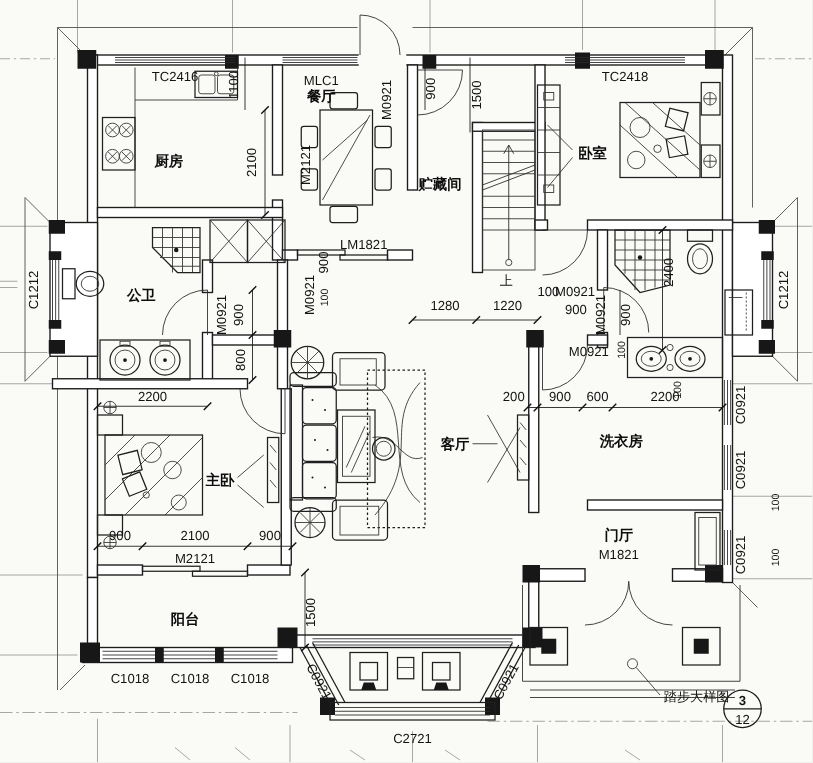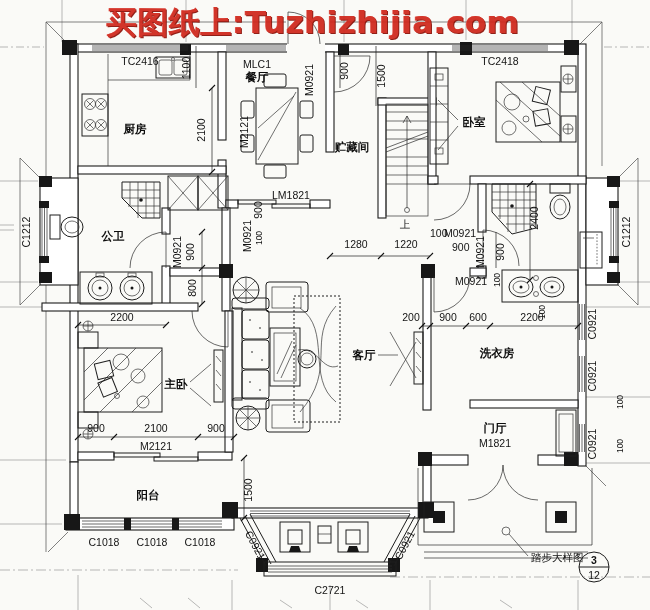--- a/index.html
+++ b/index.html
@@ -663,14 +663,13 @@
     <circle class="fnl" cx="506" cy="531" r="4"></circle>
     <line class="fnl" x1="509" y1="534" x2="528" y2="556"></line>
     <text class="tx" x="531" y="561">踏步大样图</text>
     <circle class="ln" cx="594" cy="567" r="15" fill="none" stroke-width="1.2"></circle>
     <line class="ln" x1="579" y1="567" x2="609" y2="567"></line>
     <text class="tx" x="594" y="564" text-anchor="middle" font-size="11" font-weight="bold">3</text>
     <text class="tx" x="594" y="579" text-anchor="middle" font-size="11">12</text>
   </g>
 </svg>
 
-<div id="wm">买图纸上:Tuzhizhijia.com</div>
 </div>
 
 </body></html>

